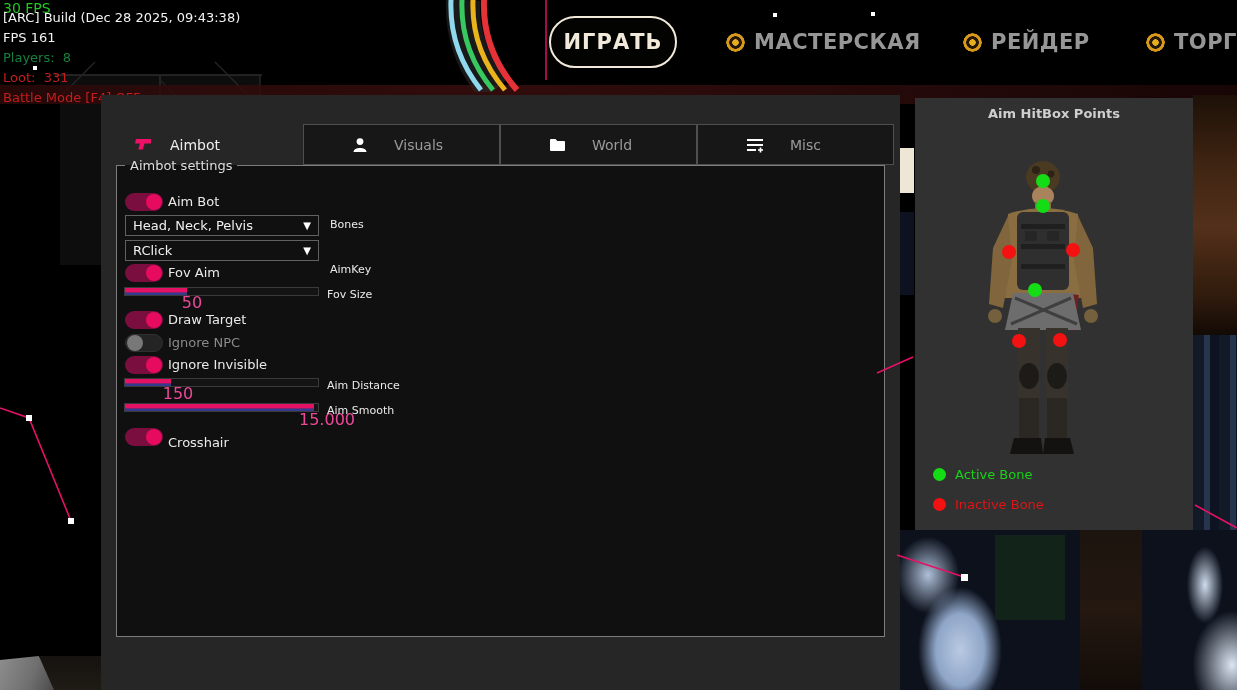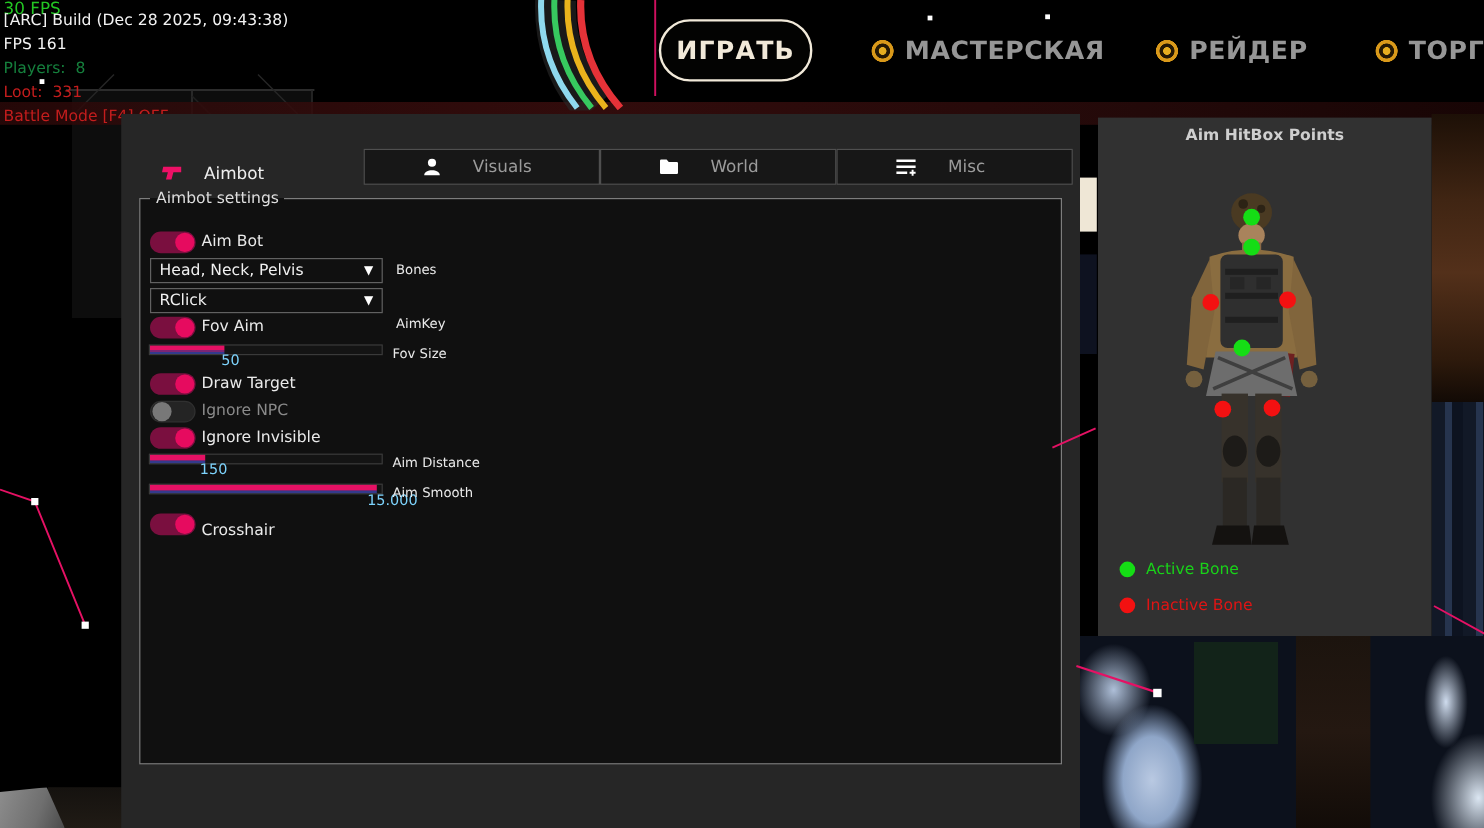--- a/index.html
+++ b/index.html
@@ -46,21 +46,21 @@
      color:#969696;font-size:21px;font-weight:bold;letter-spacing:.5px;cursor:pointer;}
   .coin{width:19px;height:19px;border-radius:50%;flex:0 0 auto;
      background:radial-gradient(circle at 50% 50%,#e6ad20 0 3px,#241804 3.5px 6px,#d9991a 6.5px 9px,rgba(0,0,0,0) 9.5px);}
   #menu-workshop{left:726px;} #menu-raider{left:963px;} #menu-trade{left:1146px;}
 
   
   #esp{left:0;top:0;width:1237px;height:690px;pointer-events:none;z-index:3;}
 
   
   #cheat-panel{left:101px;top:95px;width:799px;height:595px;background:#262626;z-index:2;}
-  .tabbox{position:absolute;top:29px;height:30px;width:197px;background:#171717;border:1px solid #4f4f4f;
+  .tabbox{position:absolute;top:29px;height:41px;width:197px;background:#171717;border:1px solid #4f4f4f;
      box-sizing:border-box;display:flex;align-items:center;gap:26px;padding-left:48px;cursor:pointer;}
   .tabbox .tlabel{color:#9b9b9b;font-size:14px;}
   #tab-aimbot{position:absolute;left:34px;top:29px;height:41px;display:flex;align-items:center;gap:18px;cursor:pointer;}
   #tab-aimbot .tlabel{color:#efefef;font-size:14px;}
   #tab-visuals{left:202px;} #tab-world{left:399px;} #tab-misc{left:596px;}
 
   fieldset#settings-group{position:absolute;left:15px;top:63px;width:769px;height:479px;
      background:#101010;border:1px solid #7d7d7d;margin:0;padding:0;box-sizing:border-box;}
   fieldset#settings-group legend{margin-left:8px;padding:0 5px;color:#dedede;font-size:13px;}
 
@@ -74,21 +74,21 @@
   .ctl-label{position:absolute;left:67px;font-size:13px;color:#eaeaea;line-height:18px;}
   .ctl-label.dim{color:#8a8a8a;}
   .dropdown{position:absolute;left:24px;width:194px;height:21px;background:#101010;border:1px solid #616161;
      box-sizing:border-box;display:flex;align-items:center;justify-content:space-between;
      padding:0 7px;color:#f0f0f0;font-size:13px;cursor:pointer;}
   .dropdown .arrow{font-size:10px;color:#fff;}
   .side-label{position:absolute;left:229px;font-size:11px;color:#eaeaea;}
   .slider{position:absolute;left:23px;width:195px;height:9px;background:#141414;border:1px solid #3a3a3a;
      box-sizing:border-box;cursor:pointer;}
   .slider .fill{height:100%;background:linear-gradient(180deg,#e51164 0 58%,#7e2574 58% 72%,#343a8c 72% 100%);}
-  .slider-value{position:absolute;width:70px;text-align:center;font-size:12px;color:#7dd3fc;}
+  .slider-value{position:absolute;width:70px;text-align:center;font-size:16px;color:#ec4899;}
 
   
   #hitbox-panel{left:915px;top:98px;width:278px;height:432px;background:#313131;z-index:2;}
   #hitbox-title{position:absolute;left:0;top:8px;width:100%;text-align:center;color:#cfcfcf;font-size:13px;font-weight:bold;}
   .bone-dot{position:absolute;width:14px;height:14px;border-radius:50%;}
   .bone-dot.active{background:#15dd15;}
   .bone-dot.inactive{background:#f31111;}
   .legend-row{position:absolute;left:18px;display:flex;align-items:center;gap:9px;font-size:13px;}
   .legend-dot{width:13px;height:13px;border-radius:50%;}
   #legend-active{top:369px;color:#19d219;} #legend-active .legend-dot{background:#15dd15;}

